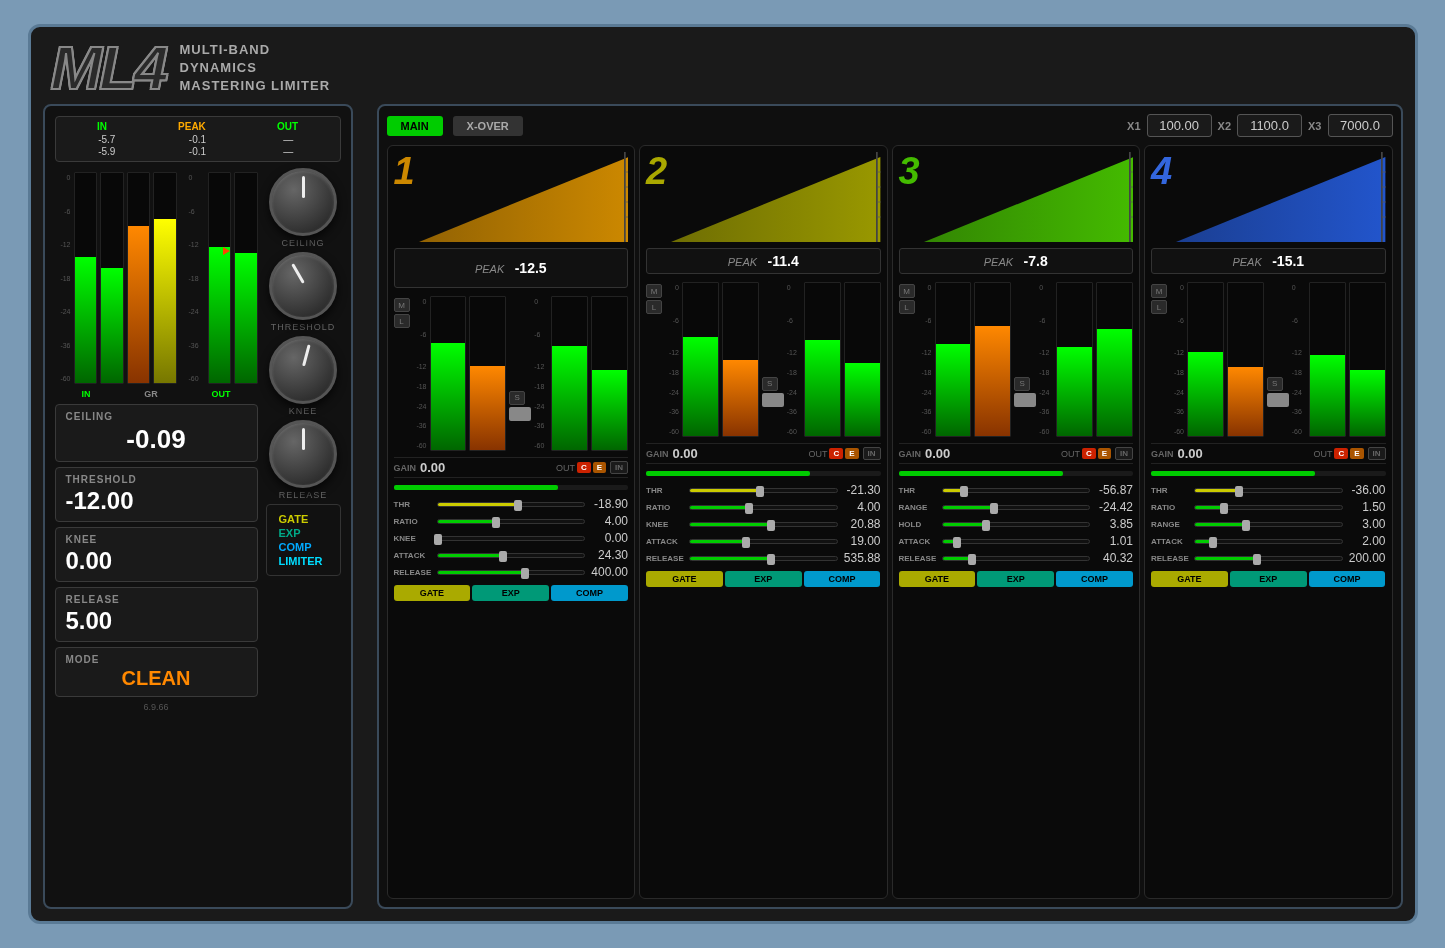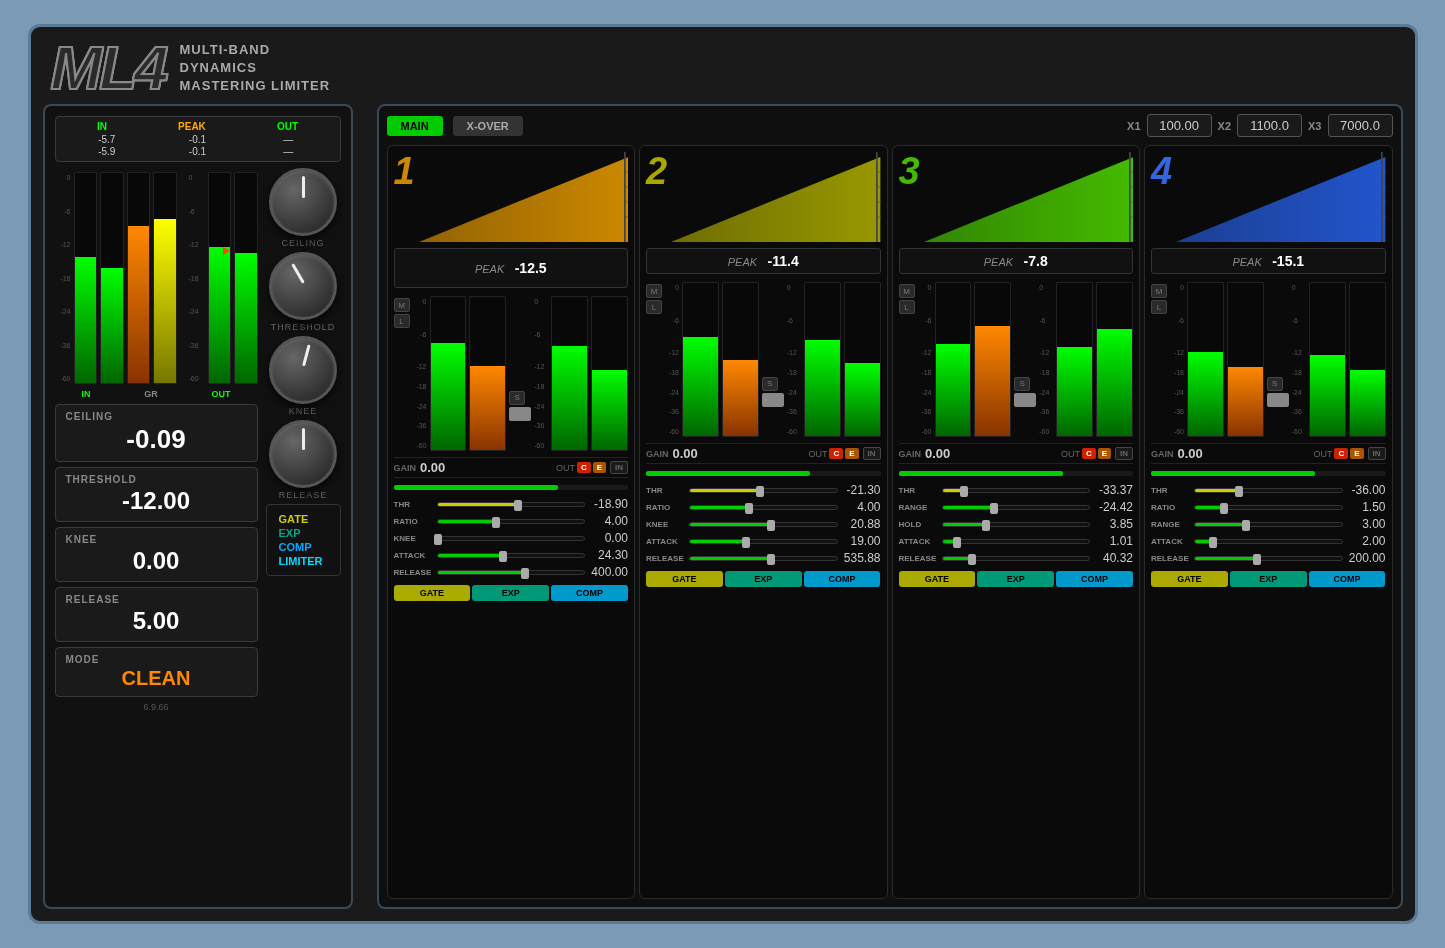--- a/index.html
+++ b/index.html
@@ -87,21 +87,20 @@
     .param-section {
       background: #1a1a1a;
       border: 1px solid #3a3a3a;
       border-radius: 4px;
       padding: 6px 10px;
     }
     .param-value {
       font-size: 24px;
       font-weight: bold;
       color: #fff;
-      text-align: center;
     }
     .mode-value {
       font-size: 20px;
       font-weight: bold;
       color: #ff8800;
       text-align: center;
       text-transform: uppercase;
     }
     
     .right-panel {
@@ -962,21 +961,21 @@
     </div>
 
     <div class="slider-rows">
 
     <div class="s-row">
       <span class="s-name">THR</span>
       <div class="s-track">
         <div class="s-fill y" style="width:15%"></div>
         <div class="s-thumb" style="left:calc(15% - 4px)"></div>
       </div>
-      <span class="s-val">-33.37</span>
+      <span class="s-val">-56.87</span>
     </div>
     <div class="s-row">
       <span class="s-name">RANGE</span>
       <div class="s-track">
         <div class="s-fill" style="width:35%"></div>
         <div class="s-thumb" style="left:calc(35% - 4px)"></div>
       </div>
       <span class="s-val">-24.42</span>
     </div>
     <div class="s-row">

